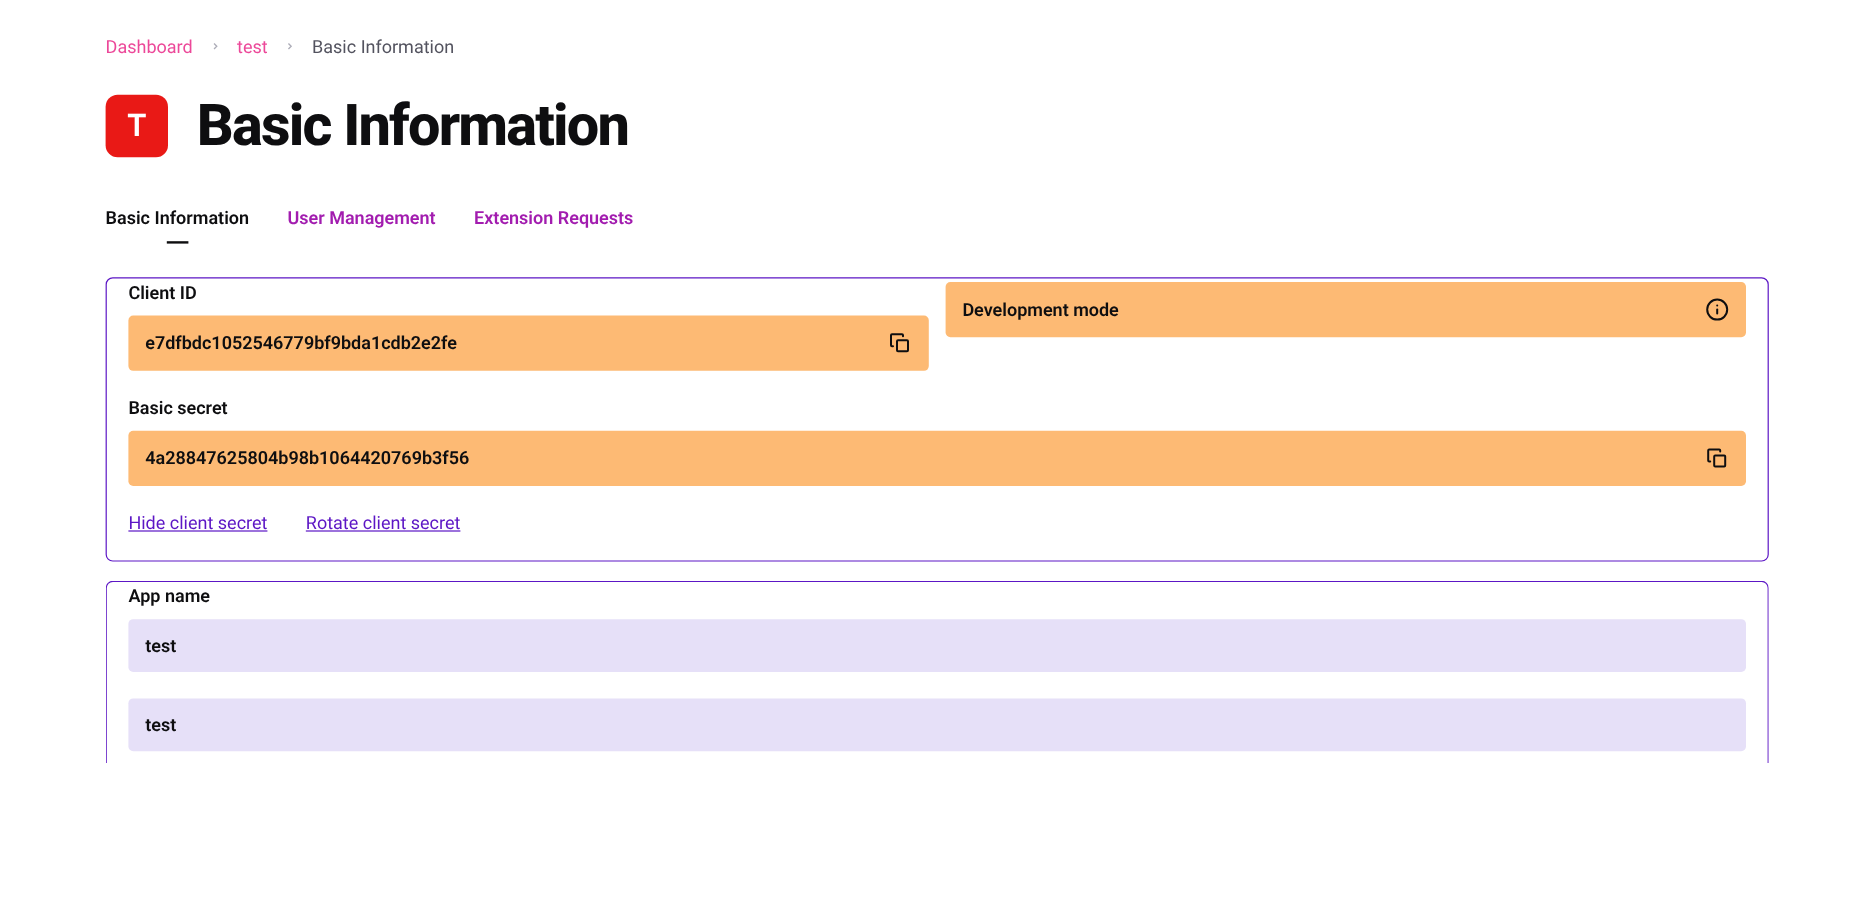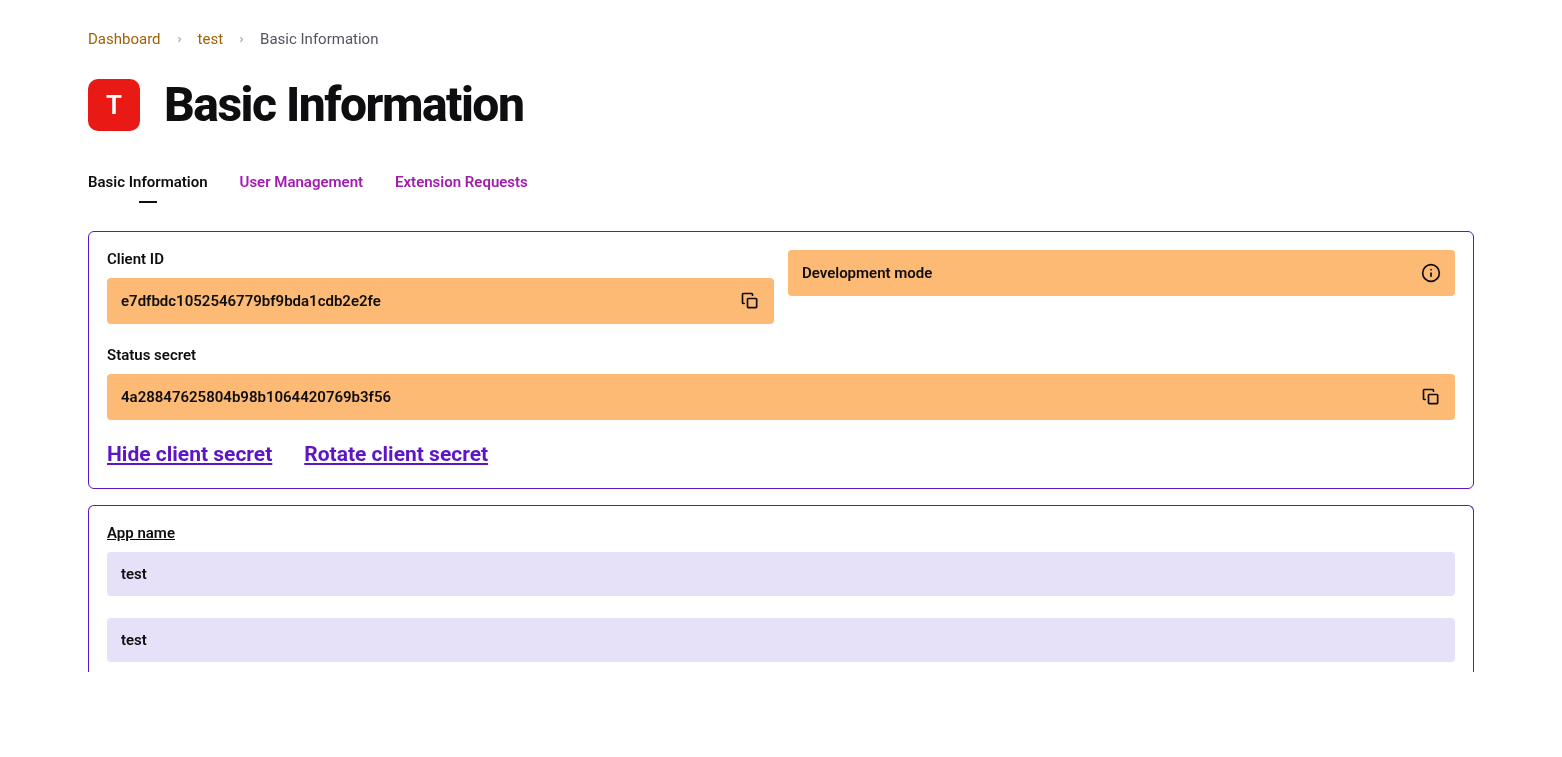--- a/index.html
+++ b/index.html
@@ -14,21 +14,21 @@
       padding: 30px 88px;
     }
     .breadcrumb {
       display: flex;
       align-items: center;
       gap: 14px;
       margin-bottom: 28px;
       font-size: 15px;
     }
     .breadcrumb-item {
-      color: #a16207;
+      color: #ec4899;
     }
     .breadcrumb-item.current {
       color: #53535f;
     }
     .breadcrumb-sep {
       color: #adadb8;
       font-size: 13px;
     }
     .page-header {
       display: flex;
@@ -76,21 +76,21 @@
       bottom: 0;
       left: 50%;
       transform: translateX(-50%);
       width: 18px;
       height: 2px;
       background: #0e0e10;
     }
     .panel {
       border: 1px solid #5c16c5;
       border-radius: 6px;
-      padding: 18px 18px 22px 18px;
+      padding: 3px 18px 22px 18px;
       margin-bottom: 16px;
     }
     .row {
       display: flex;
       gap: 14px;
     }
     .field-col {
       flex: 1;
     }
     .field-label {
@@ -127,38 +127,37 @@
       margin-top: 22px;
     }
     .link-row {
       display: flex;
       gap: 32px;
       margin-top: 22px;
     }
     .text-link {
       color: #5c16c5;
       text-decoration: underline;
-      font-size: 21px;
-      font-weight: 700;
+      font-size: 15px;
+      font-weight: 400;
       cursor: pointer;
     }
     .input-text {
       background: #e6e0f8;
       border: none;
       border-radius: 4px;
       padding: 13px 14px;
       font-size: 15px;
       font-weight: 600;
       color: #0e0e10;
       width: 100%;
       font-family: inherit;
     }
     .field-block {
       margin-bottom: 22px;
-      text-decoration: underline;
     }
     .field-block:last-child {
       margin-bottom: 0;
     }
   </style>
 </head>
 <body>
 
 <nav class="breadcrumb">
   <a class="breadcrumb-item">Dashboard</a>
@@ -209,21 +208,21 @@
               <circle cx="12" cy="12" r="10"></circle>
               <line x1="12" y1="16" x2="12" y2="12"></line>
               <line x1="12" y1="8" x2="12.01" y2="8"></line>
             </svg>
         </button>
       </div>
     </div>
   </div>
 
   <div class="full-width">
-    <label class="field-label">Status secret</label>
+    <label class="field-label">Basic secret</label>
     <div class="field-box">
       <span class="field-value">4a28847625804b98b1064420769b3f56</span>
       <button class="icon-btn">
         <svg width="20" height="20" viewBox="0 0 24 24" fill="none" stroke="currentColor" stroke-width="2" stroke-linecap="round" stroke-linejoin="round">
             <rect x="9" y="9" width="11" height="11" rx="1"></rect>
             <path d="M5 15H4a1 1 0 0 1-1-1V4a1 1 0 0 1 1-1h10a1 1 0 0 1 1 1v1"></path>
           </svg>
       </button>
     </div>
   </div>

